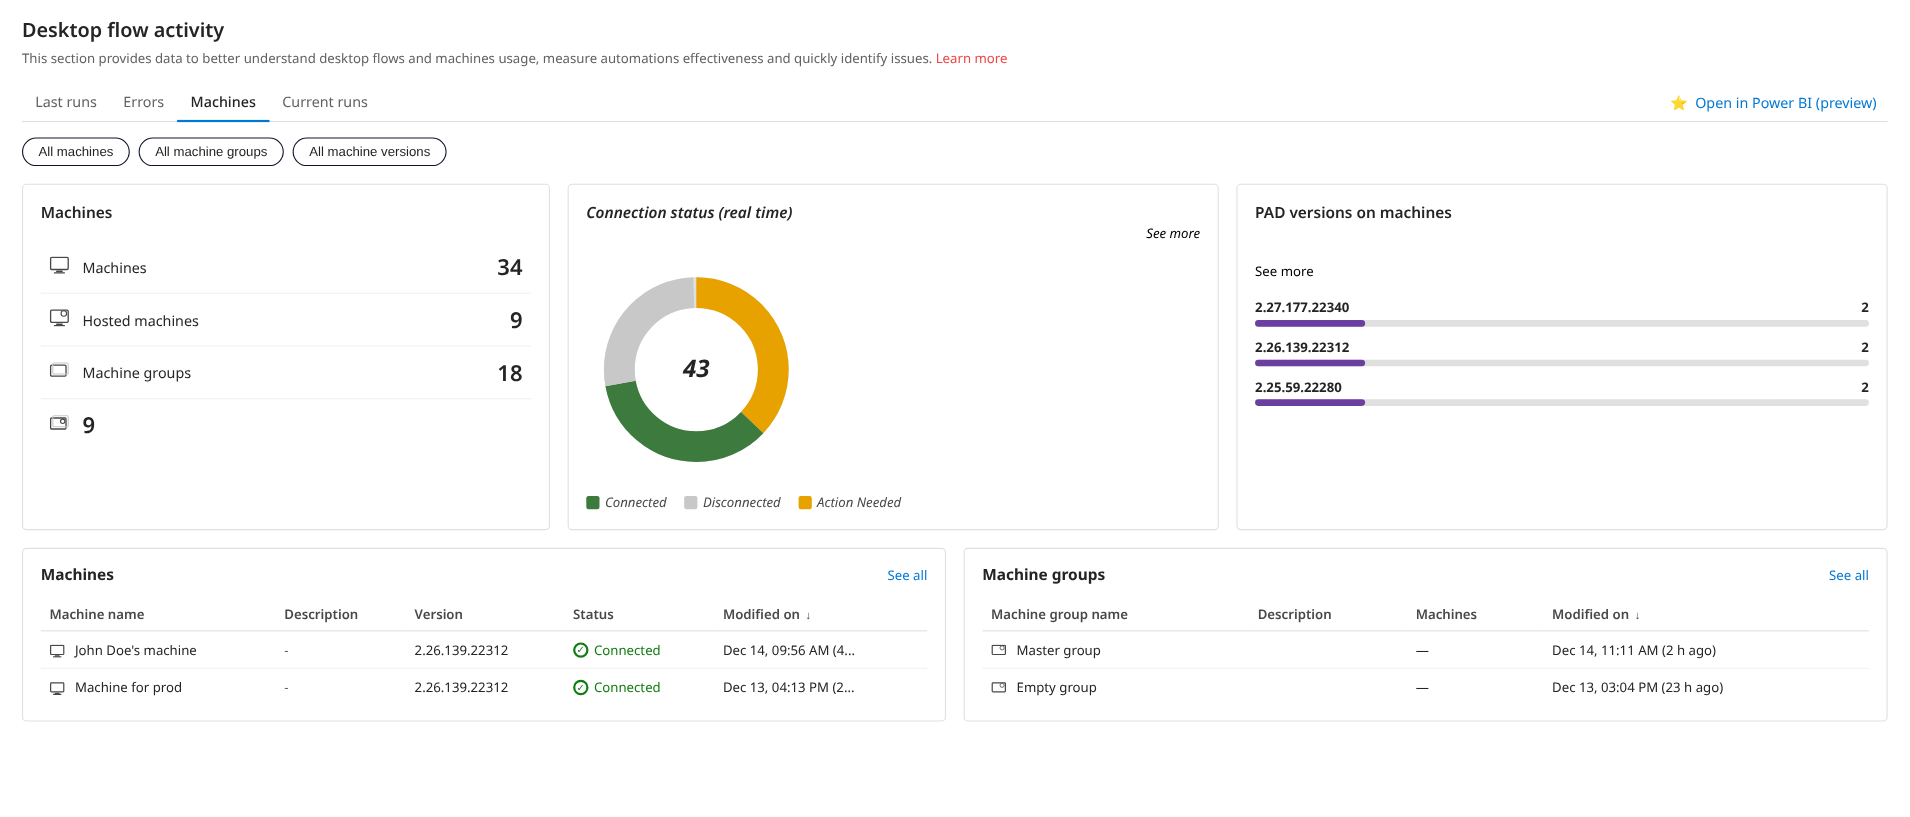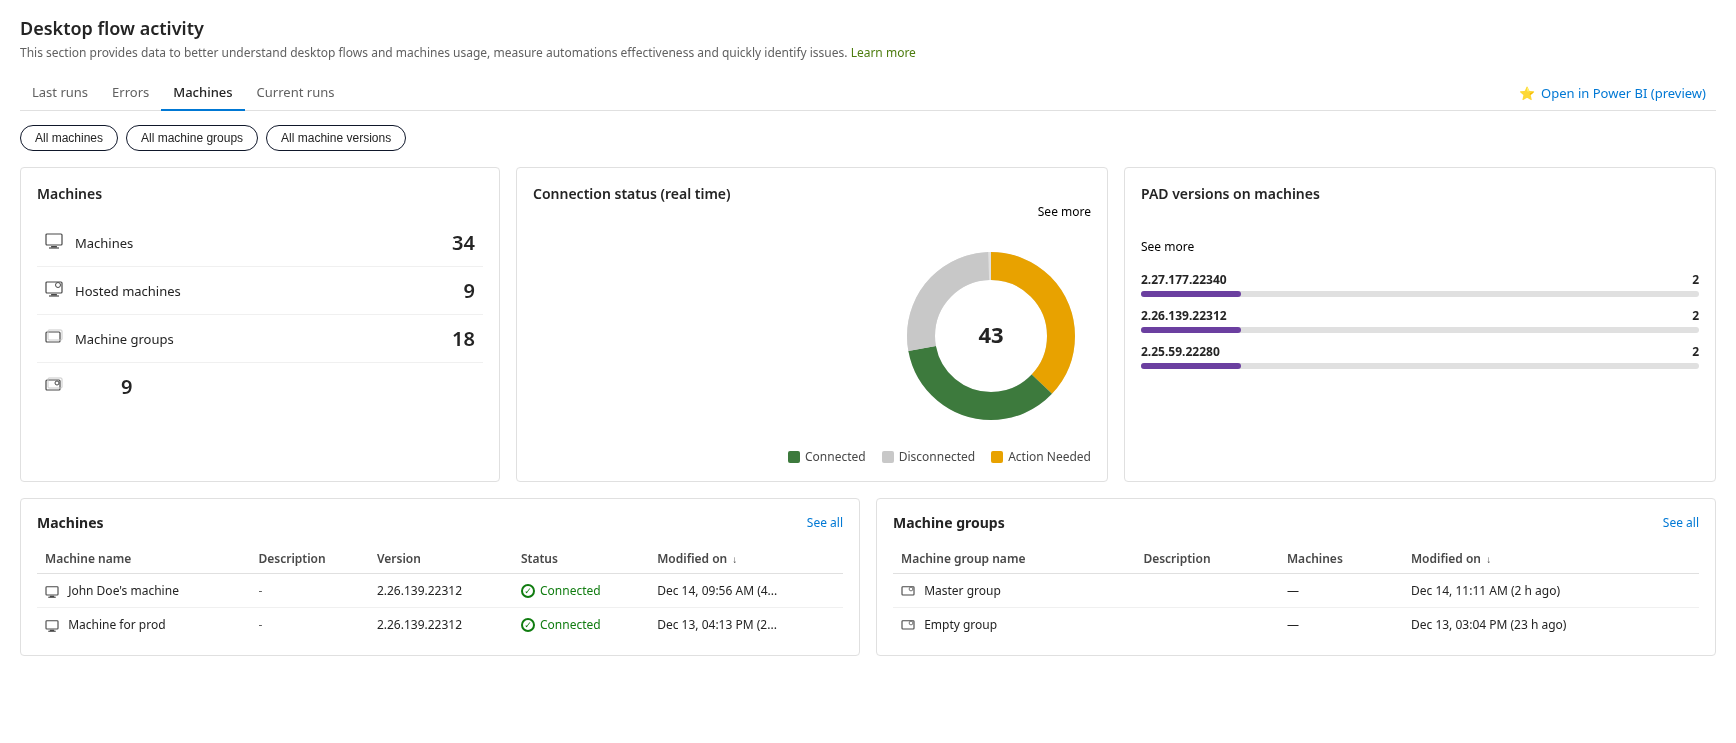--- a/index.html
+++ b/index.html
@@ -1,49 +1,49 @@
 <!DOCTYPE html>
 <html><head>
   <meta charset="utf-8">
   <style>
     * { box-sizing: border-box; margin: 0; padding: 0; }
     body { font-family: 'Segoe UI', system-ui, sans-serif; font-size: 13px; color: #242424; background: #fff; padding: 16px 20px; }
     
     .page-title { font-size: 18px; font-weight: 600; margin-bottom: 4px; }
     .page-subtitle { font-size: 12px; color: #616161; margin-bottom: 14px; }
-    .page-subtitle a { color: #4d7c0f; text-decoration: none; text-align: center; }
+    .page-subtitle a { color: #ef4444; text-decoration: none; text-align: center; }
     
     .tabs { display: flex; align-items: center; border-bottom: 1px solid #e0e0e0; margin-bottom: 14px; position: relative; }
     .tab { padding: 8px 12px; cursor: pointer; font-size: 13px; color: #616161; border-bottom: 2px solid transparent; margin-bottom: -1px; }
     .tab.active { color: #242424; border-bottom: 2px solid #0078d4; font-weight: 500; }
     .open-powerbi { margin-left: auto; display: flex; align-items: center; gap: 6px; font-size: 13px; color: #0078d4; cursor: pointer; padding: 6px 10px; }
     
     .filter-row { display: flex; gap: 8px; margin-bottom: 16px; }
     .filter-btn { padding: 5px 14px; border: 1px solid #0f172a; border-radius: 20px; background: #fff; cursor: pointer; font-size: 12px; color: #242424; }
     
     .cards-row { display: flex; gap: 16px; margin-bottom: 16px; }
     
     .card { background: #fff; border: 1px solid #e0e0e0; border-radius: 4px; padding: 16px; }
     
     .card-machines { flex: 0 0 480px; }
-    .card-connection { flex: 1; }
+    .card-connection { flex: 1; font-style: italic; }
     .card-pad { flex: 1; }
     
     .card-title { font-size: 14px; font-weight: 600; margin-bottom: 16px; }
     
     .machine-row { display: flex; align-items: center; padding: 10px 8px; border-bottom: 1px solid #f0f0f0; }
     .machine-row:last-child { border-bottom: none; }
     .machine-icon { width: 20px; height: 20px; margin-right: 10px; flex-shrink: 0; }
     .machine-label { flex: 1; font-size: 13px; color: #242424; }
-    .machine-count { font-size: 20px; font-weight: 600; color: #242424; margin-left: 46px; }
+    .machine-count { font-size: 20px; font-weight: 600; color: #242424; }
     
     .connection-header { display: flex; justify-content: space-between; align-items: flex-start; margin-bottom: 16px; }
     .see-more { font-size: 12px; color: #000000; text-decoration: none; cursor: pointer; margin-top: 19px; }
     
-    .donut-area { display: flex; flex-direction: column; align-items: flex-end; }
+    .donut-area { display: flex; flex-direction: column; align-items: flex-start; }
     .donut-legend { display: flex; gap: 16px; margin-top: 12px; align-items: center; }
     .legend-item { display: flex; align-items: center; gap: 5px; font-size: 12px; color: #484848; }
     .legend-dot { width: 12px; height: 12px; border-radius: 2px; flex-shrink: 0; }
     
     .pad-header { display: flex; justify-content: space-between; align-items: flex-start; margin-bottom: 16px; flex-direction: column; }
     
     .pad-row { margin-bottom: 10px; font-weight: bold; }
     .pad-row-header { display: flex; justify-content: space-between; font-size: 12px; margin-bottom: 3px; }
     .pad-bar-bg { height: 6px; background: #e0e0e0; border-radius: 3px; }
     .pad-bar-fill { height: 6px; border-radius: 3px; }

